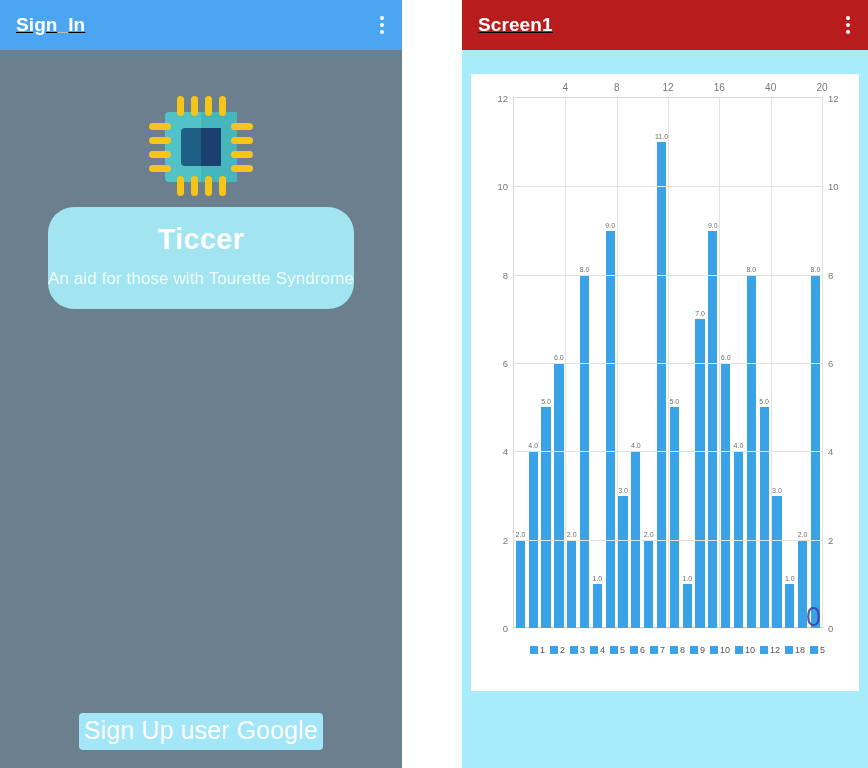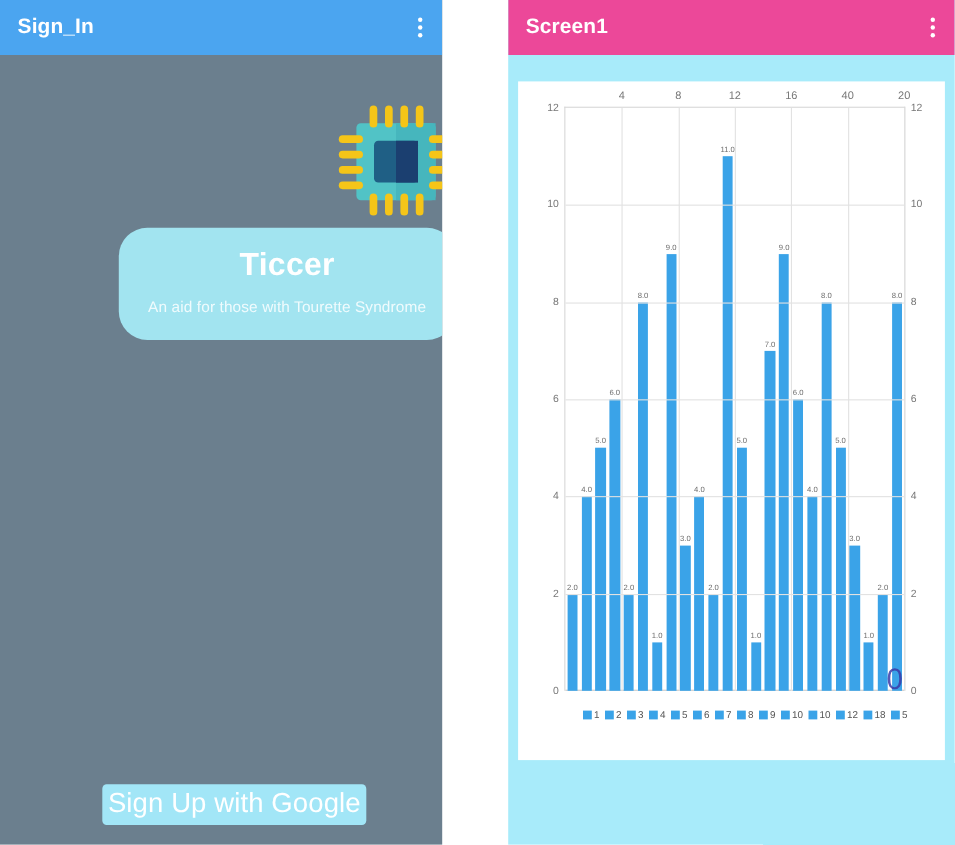--- a/index.html
+++ b/index.html
@@ -12,49 +12,49 @@
   .stage { position: relative; width: 868px; height: 768px; background: #ffffff; }
 
   
   .panel-left {
     position: absolute; left: 0; top: 0; width: 402px; height: 768px;
     background: #6b7f8e; overflow: hidden;
   }
   .appbar {
     height: 50px; background: #4ba5f0; width: 100%;
     display: flex; align-items: center; justify-content: space-between;
-    padding: 0 14px 0 16px; position: relative;
+    padding: 0 14px 0 16px; position: relative; text-decoration: underline;
   }
   .appbar-title {
     color: #ffffff; font-size: 19px; font-weight: bold; letter-spacing: .1px;
   }
   .kebab { display: flex; flex-direction: column; gap: 3px; align-items: center; padding: 4px; cursor: pointer; }
   .kebab span { width: 4px; height: 4px; border-radius: 50%; background: #ffffff; display: block; }
 
   .left-body {
     position: relative; width: 100%; height: 718px;
-    display: flex; flex-direction: column; align-items: flex-end; margin-left: 12px;
+    display: flex; flex-direction: column; align-items: center;
   }
 
   
   .chip-wrap { margin-top: 44px; width: 108px; height: 104px; position: relative; }
 
   
   .ticcer-card {
     margin-top: 9px;
     width: 306px; height: 102px;
     background: #a2e4f0; border-radius: 26px;
     display: flex; flex-direction: column; align-items: center; justify-content: center;
   }
   .ticcer-title {
     color: #ffffff; font-size: 29px; font-weight: bold; line-height: 1.05;
     letter-spacing: .3px; margin-top: -3px;
   }
   .ticcer-sub {
-    color: #f0fbfd; font-size: 14px; margin-top: 14px; letter-spacing: .1px;
+    color: #f0fbfd; font-size: 17px; margin-top: 14px; letter-spacing: .1px;
   }
 
   .left-bottom {
     position: absolute; bottom: 18px; left: 0; width: 100%;
     display: flex; flex-direction: column; align-items: center;
   }
   .new-user-text {
     color: #f2f6f8; font-size: 23px; letter-spacing: .2px; margin-bottom: 10px;
   }
   .google-btn {
@@ -63,21 +63,21 @@
     padding: 2px 5px 4px 5px; border-radius: 4px;
     border: none; font-family: "Liberation Sans", sans-serif;
     cursor: pointer; line-height: 1.25;
   }
 
   
   .panel-right {
     position: absolute; left: 462px; top: 0; width: 406px; height: 768px;
     background: #a8ebfa; overflow: hidden;
   }
-  .appbar-r { background: #ec4899; }
+  .appbar-r { background: #b91c1c; }
   .right-body { padding: 10px 8px 0 8px; height: 718px; display: flex; flex-direction: column; }
 
   .daily-pill {
     margin: 8px auto 0 auto; width: 384px; height: 44px;
     background: #aceefc; border: 1px solid #b6f1fe; border-radius: 22px;
     display: flex; align-items: center; justify-content: center;
     box-shadow: 0 1px 2px rgba(0,0,0,.05);
   }
   .daily-text {
     color: #ffffff; font-size: 29px; letter-spacing: 3px; font-weight: 300;
@@ -178,21 +178,21 @@
           </g>
         </svg>
       </div>
 
       <div class="ticcer-card">
         <div class="ticcer-title">Ticcer</div>
         <div class="ticcer-sub">An aid for those with Tourette Syndrome</div>
       </div>
 
       <div class="left-bottom">
-        <button class="google-btn">Sign Up with Google</button>
+        <button class="google-btn">Sign Up user Google</button>
       </div>
 
     </div>
   </div>
 
   <div class="panel-right">
 
     <div class="appbar appbar-r">
       <div class="appbar-title">Screen1</div>
       <div class="kebab">

